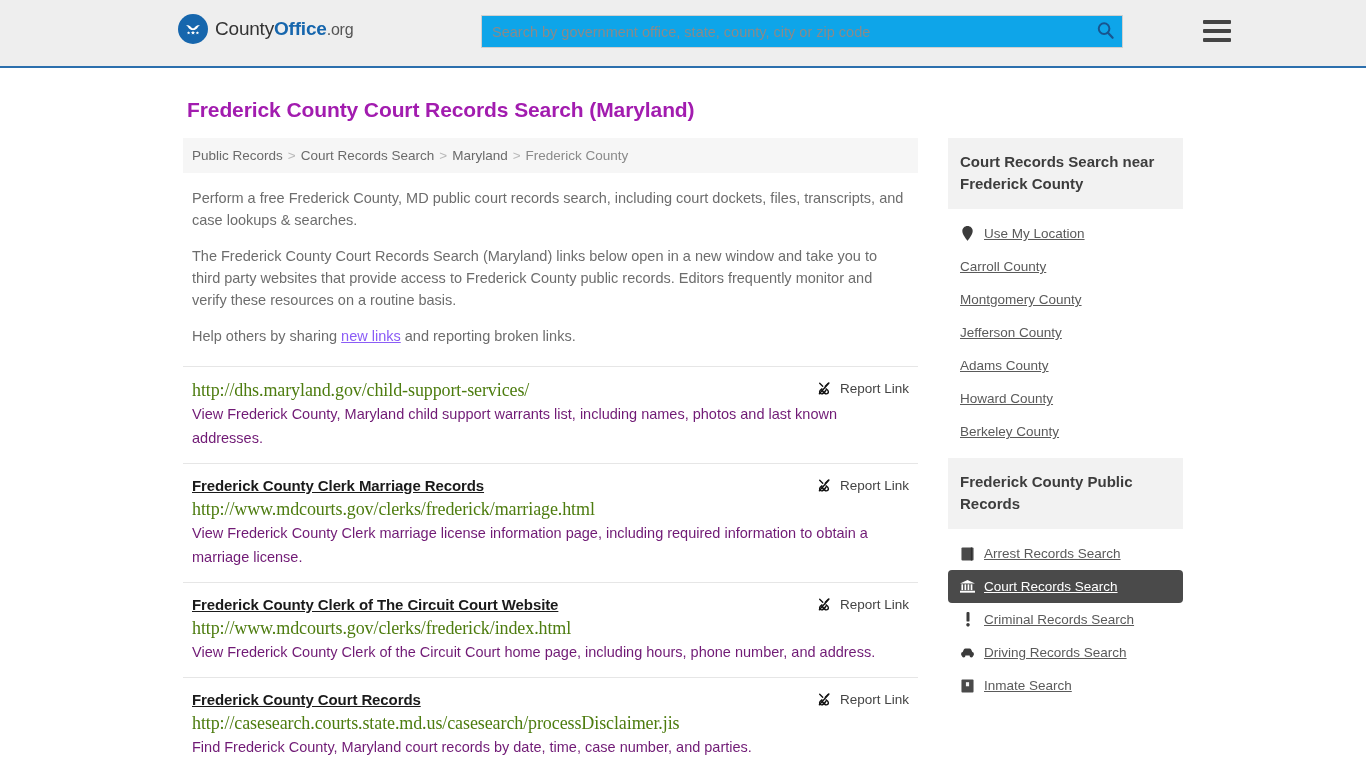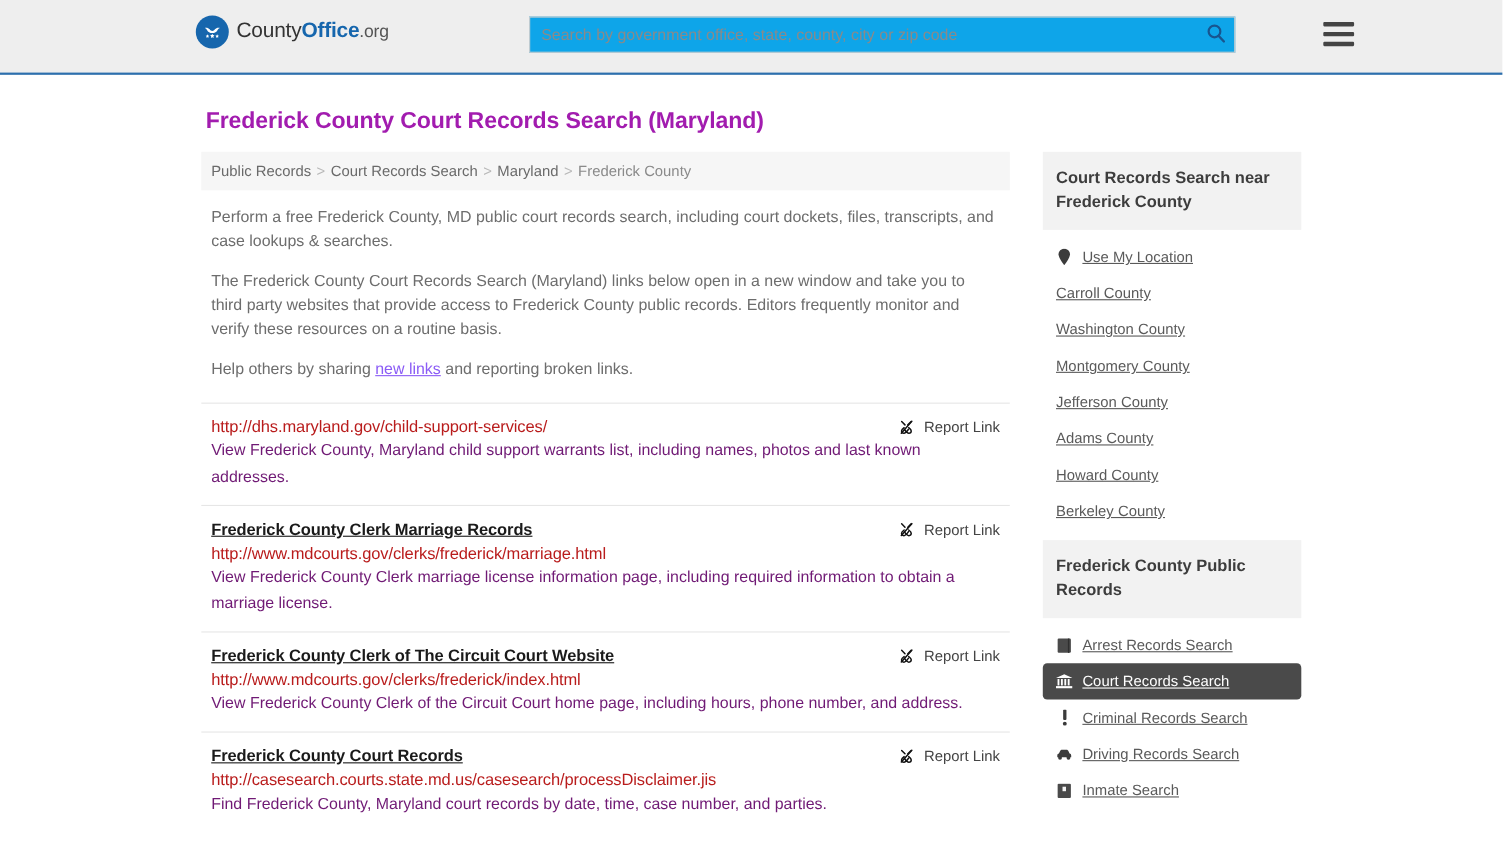--- a/index.html
+++ b/index.html
@@ -157,24 +157,25 @@
   .result-title {
     font-size: 15px;
     font-weight: bold;
     color: #1a1a1a;
     text-decoration: underline;
     display: inline-block;
     margin: 0 0 5px 0;
     letter-spacing: -0.1px;
   }
   .result-url {
-    font-size: 15px;
-    color: #b91c1c;
+    font-size: 18px;
+    color: #4d7c0f;
     margin-bottom: 1px;
     letter-spacing: -0.1px;
+    font-family: Liberation Serif, serif;
   }
   .result-desc {
     font-size: 14.5px;
     color: #701a75;
     line-height: 24px;
     width: 716px;
   }
   .report-link {
     position: absolute;
     right: 9px;
@@ -346,23 +347,20 @@
                 <svg width="13" height="15" viewBox="0 0 14 16">
                   <path d="M7 0C3.9 0 1.4 2.4 1.4 5.4 1.4 9.5 7 16 7 16s5.6-6.5 5.6-10.6C12.6 2.4 10.1 0 7 0z" fill="#3b3b3b"></path>
                 </svg>
               </span>
               <span class="label">Use My Location</span>
             </a>
             <a href="#" class="side-item plain-item">
               <span class="label">Carroll County</span>
             </a>
             <a href="#" class="side-item plain-item">
-              <span class="label">Washington County</span>
-            </a>
-            <a href="#" class="side-item plain-item">
               <span class="label">Montgomery County</span>
             </a>
             <a href="#" class="side-item plain-item">
               <span class="label">Jefferson County</span>
             </a>
             <a href="#" class="side-item plain-item">
               <span class="label">Adams County</span>
             </a>
             <a href="#" class="side-item plain-item">
               <span class="label">Howard County</span>

